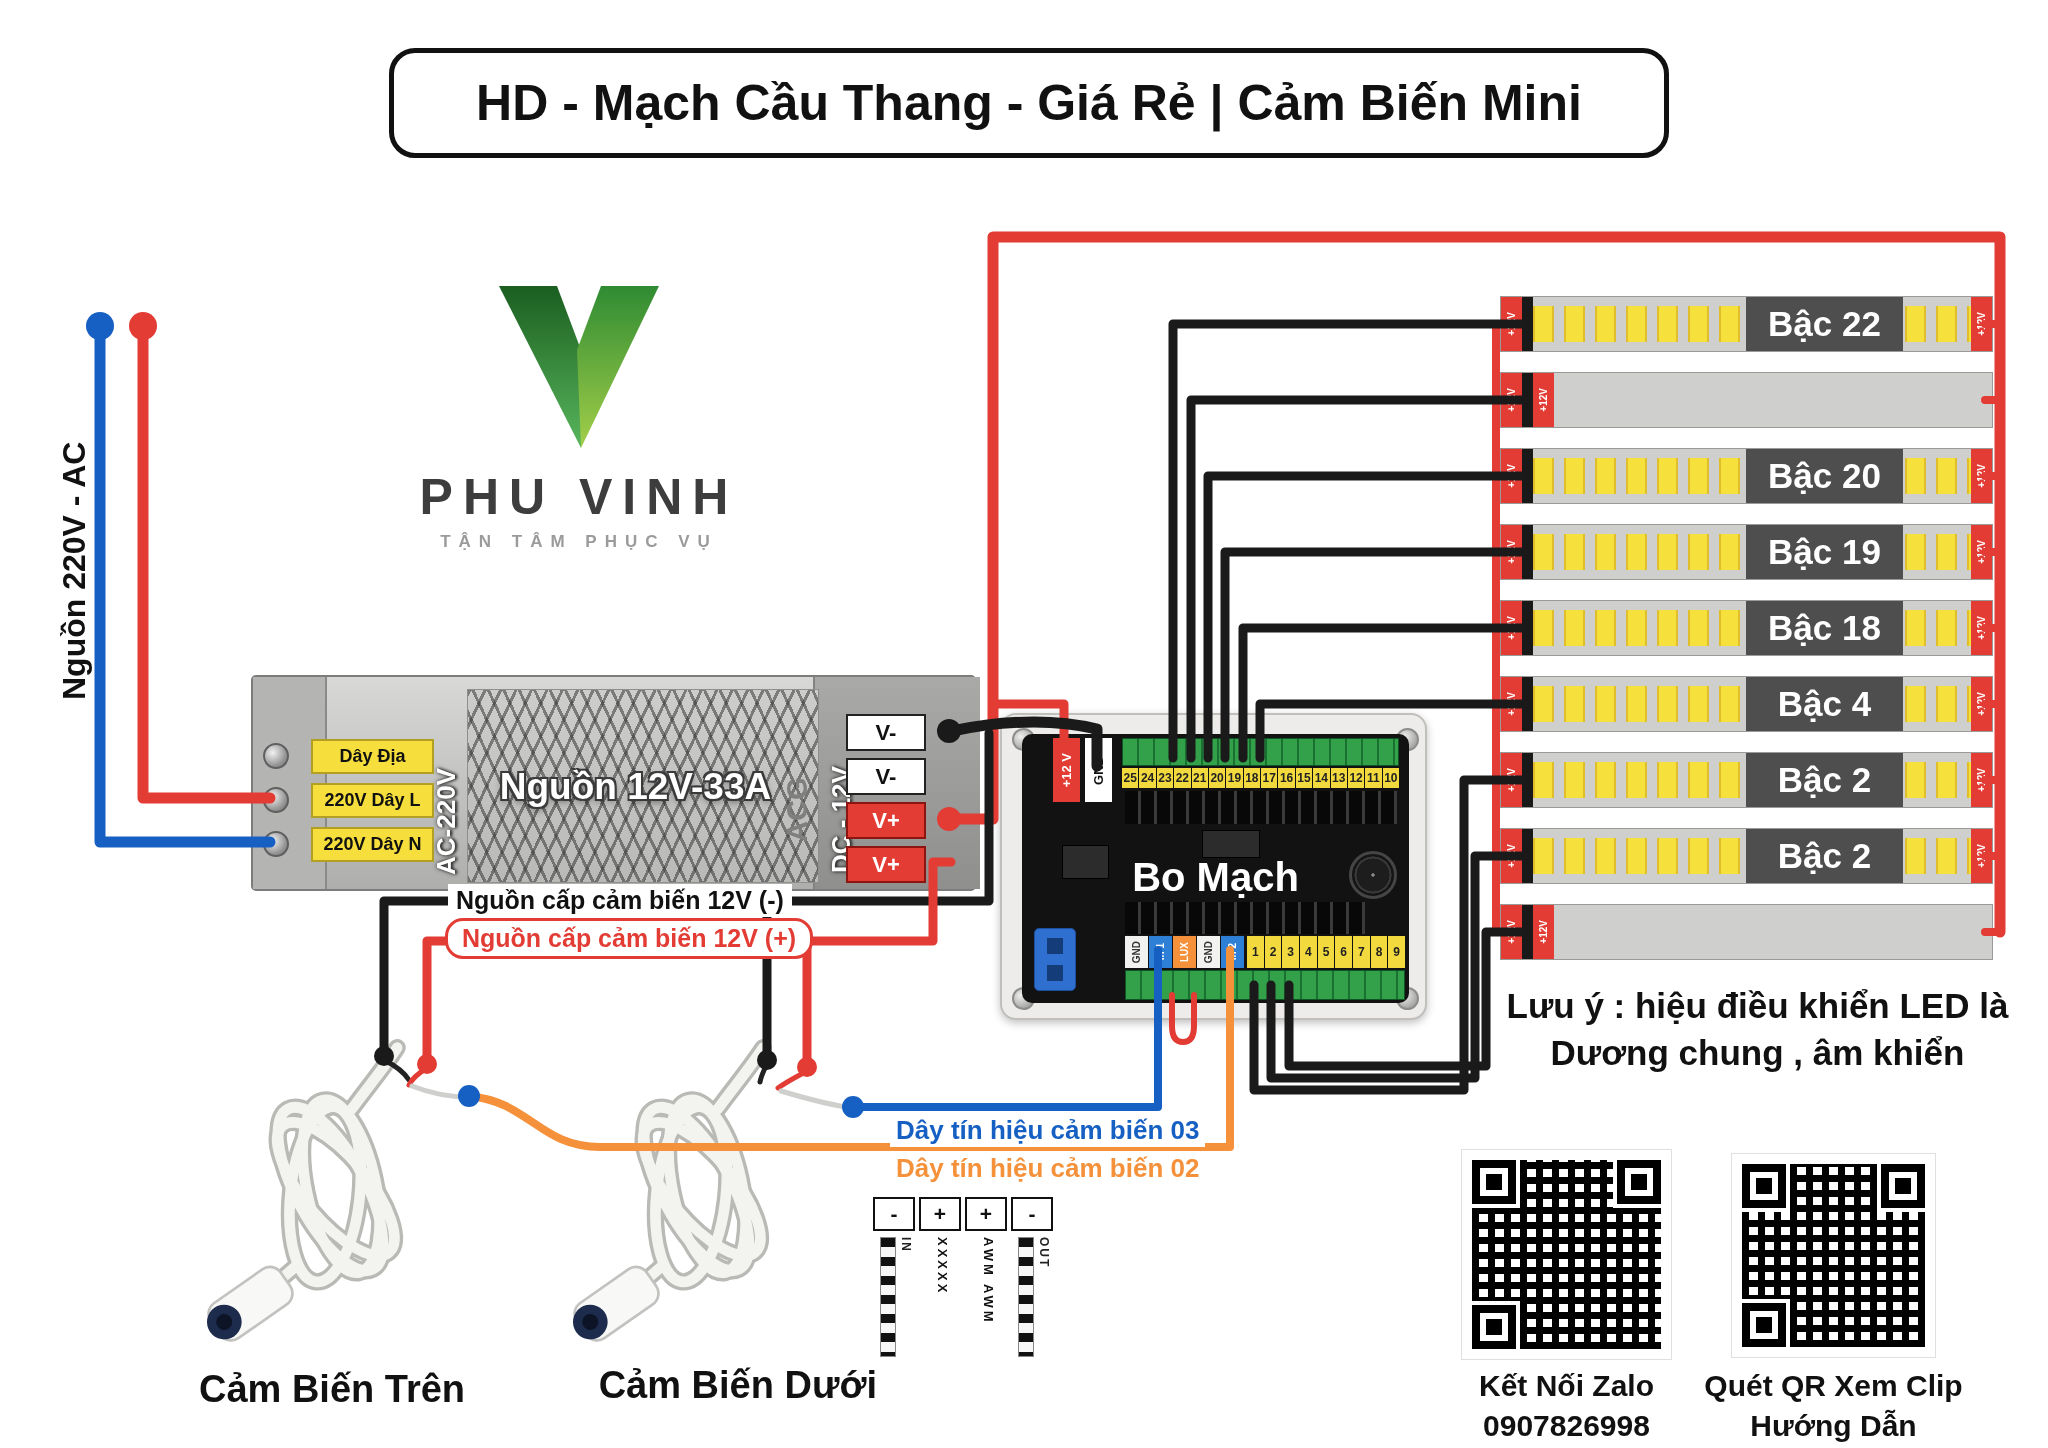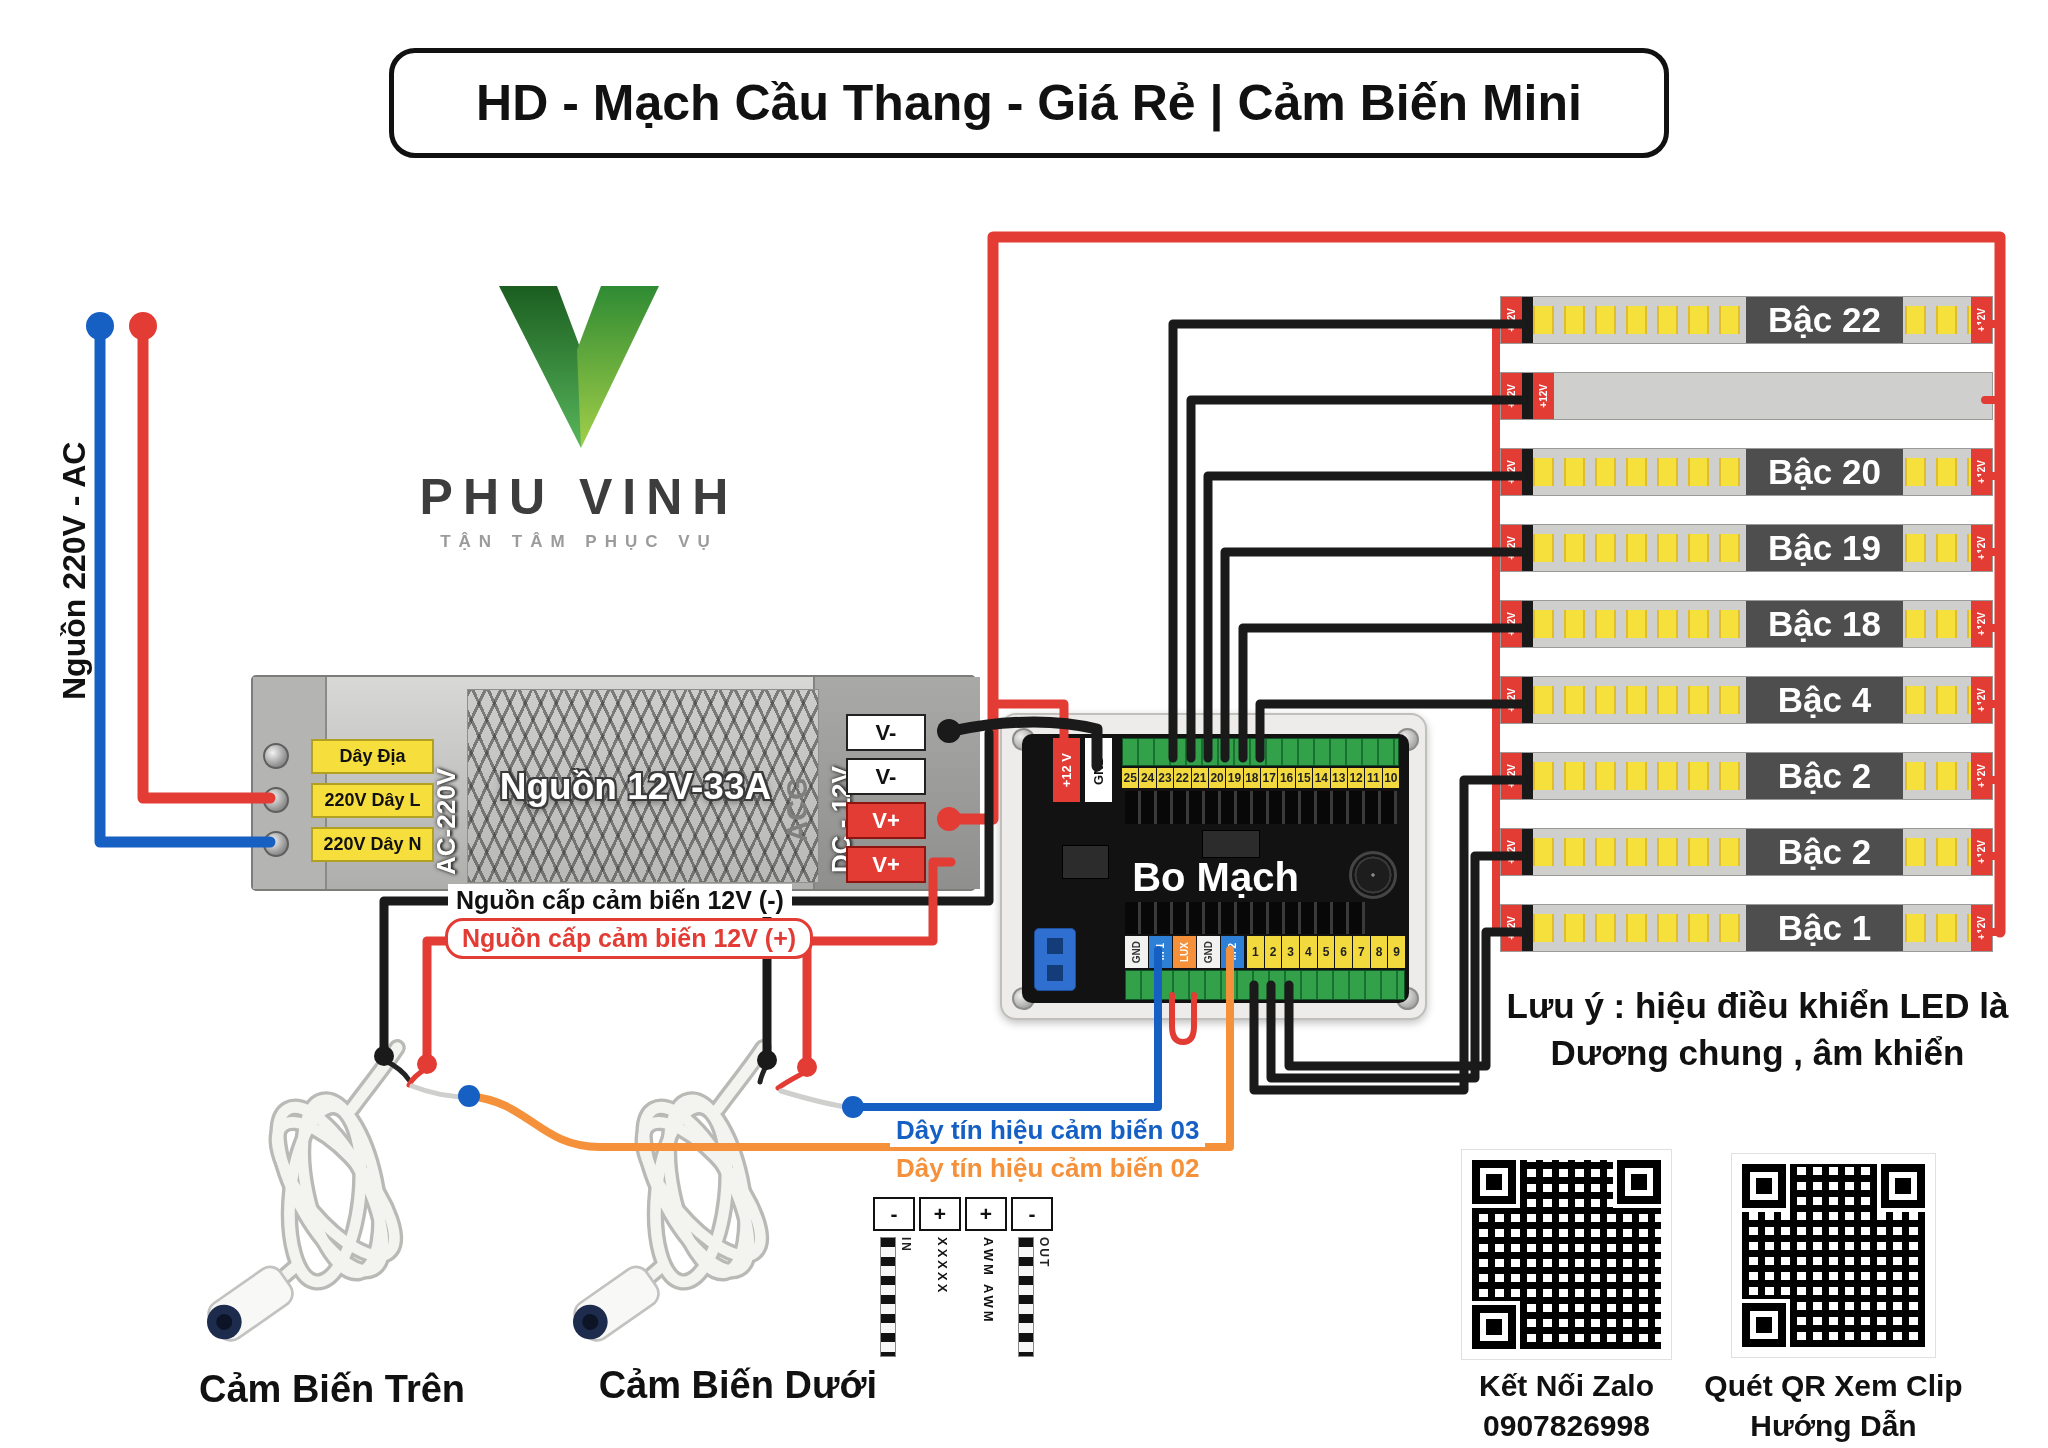--- a/index.html
+++ b/index.html
@@ -54,21 +54,21 @@
   .co{background:#f5913a;color:#fff;}
   .buzzer{width:48px;height:48px;border-radius:50%;
           background:radial-gradient(circle,#8a8a8a 0 5%,#1d1d1d 6% 55%,#383838 56% 62%,#141414 63%);border:3px solid #454545;box-sizing:border-box;}
   .ic{background:#2c2c2c;border:1px solid #000;}
   .bluecon{left:32px;top:213px;width:40px;height:61px;background:#2e6fd0;border-radius:5px;border:1px solid #1c4f9e;}
   .bluecon::before,.bluecon::after{content:"";position:absolute;left:12px;width:16px;height:16px;background:#12ay;}
   .bluecon::before{top:9px;background:#133c78;}
   .bluecon::after{bottom:9px;background:#133c78;}
 
   
-  .ledstrip{left:1500px;width:493px;height:48px;display:flex;background:#cfcfcd;border:1px solid #9a9a98;z-index:2;box-sizing:border-box;}
+  .ledstrip{left:1500px;width:493px;height:56px;display:flex;background:#cfcfcd;border:1px solid #9a9a98;z-index:2;box-sizing:border-box;}
   .tab{width:21px;background:#e23c35;}
   .ktab{width:11px;background:#191919;}
   .leds{flex:1;position:relative;box-sizing:border-box;padding:9px 0;background-clip:content-box;
         background-image:repeating-linear-gradient(90deg,#e0bd2a 0 2px,#f6e13c 2px 19px,#e0bd2a 19px 21px,#cfcfcd 21px 31px);}
   .striplabel{position:absolute;left:213px;top:0;width:157px;height:100%;background:#4e4e4e;color:#fff;
               font-size:35px;font-weight:bold;}
   .tabtxt{font-size:10px;color:#fff;font-weight:bold;}
 
   
   .wlabel{background:#fff;z-index:6;font-weight:bold;white-space:nowrap;}
@@ -297,23 +297,20 @@
       </div>
     <div class="tab flexc">
         <span class="vtext tabtxt">+12V</span>
       </div>
   </div>
   <div class="abs ledstrip" style="top:904px;">
     <div class="tab flexc">
         <span class="vtext tabtxt">+12V</span>
       </div>
     <div class="ktab"></div>
-    <div class="leds">
-        <div class="striplabel flexc">Bậc 1</div>
-      </div>
     <div class="tab flexc">
         <span class="vtext tabtxt">+12V</span>
       </div>
   </div>
 
   <div class="abs" style="left:1500px;top:982px;width:515px;text-align:center;font-size:35px;font-weight:bold;line-height:47px;z-index:5;">
     <div>Lưu ý : hiệu điều khiển LED là</div>
     <div>Dương chung , âm khiển</div>
   </div>
 

